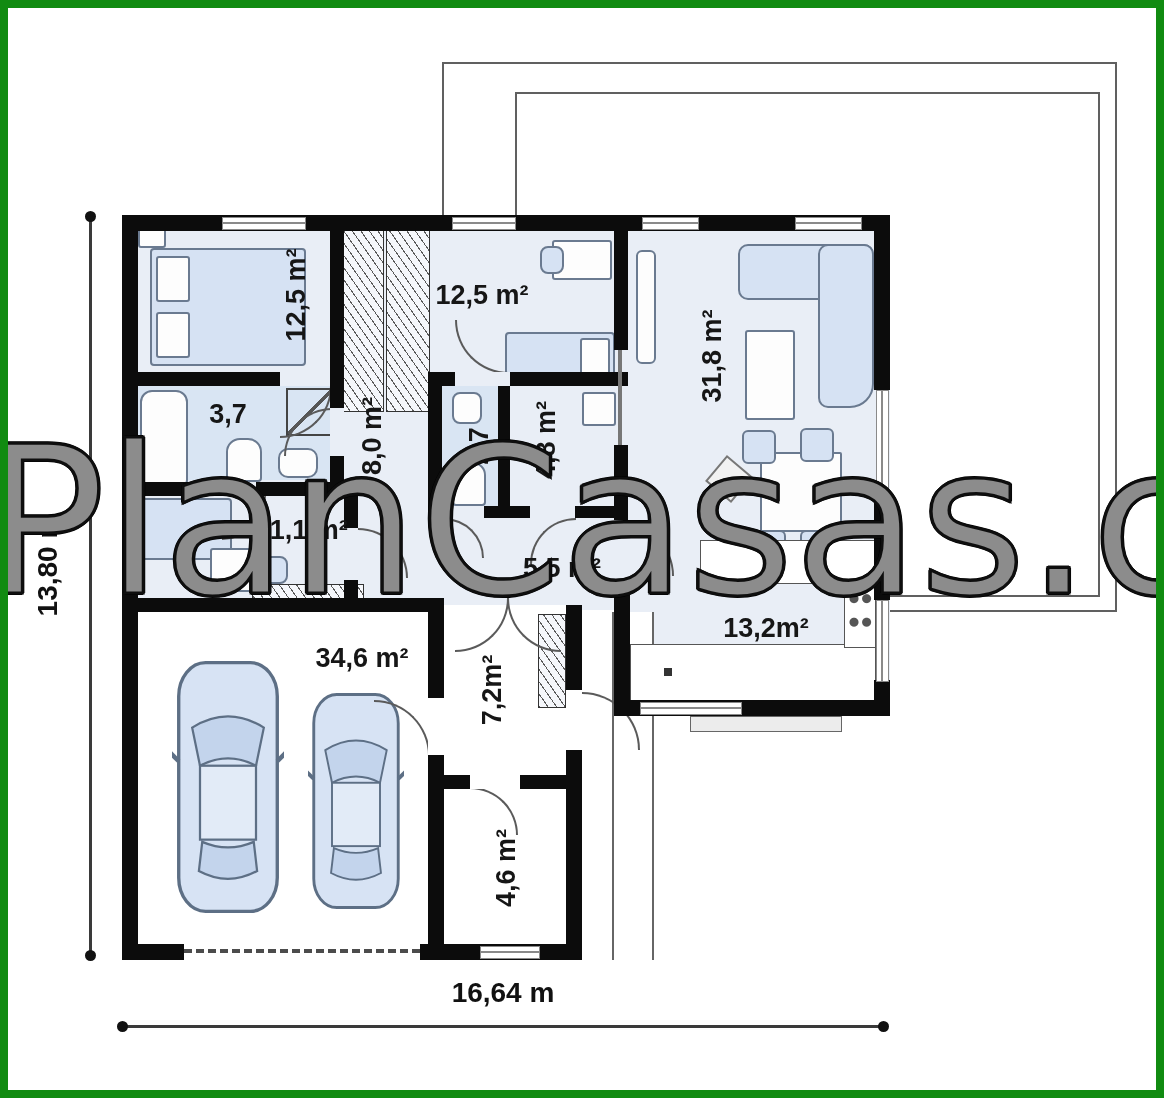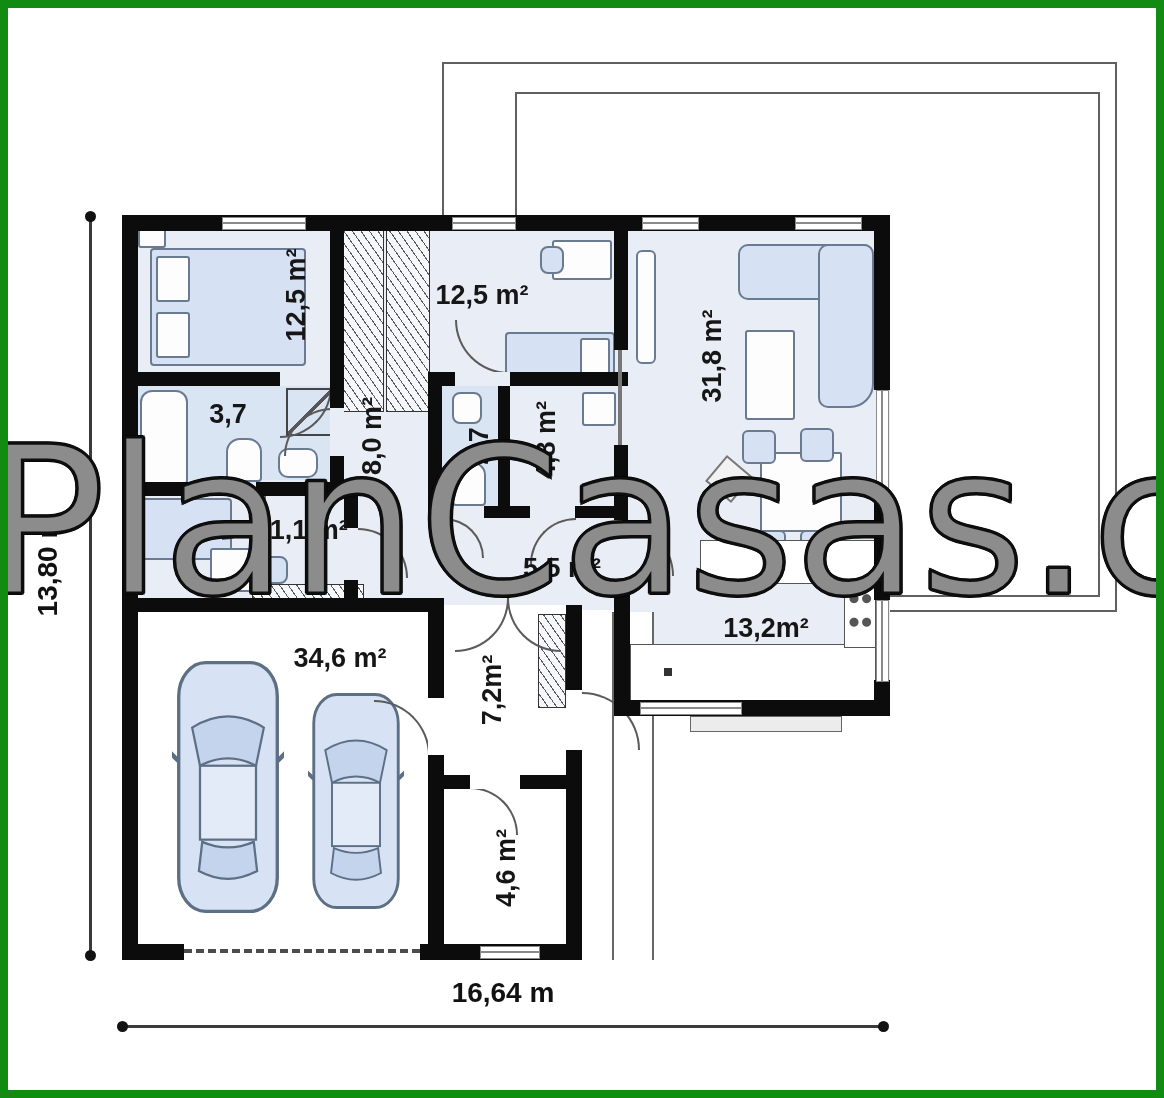--- a/index.html
+++ b/index.html
@@ -218,21 +218,21 @@
   <div class="vlbl" style="left:296px;top:295px">12,5 m²</div>
   <div class="lbl" style="left:482px;top:295px">12,5 m²</div>
   <div class="vlbl" style="left:712px;top:356px">31,8 m²</div>
   <div class="lbl" style="left:228px;top:414px">3,7</div>
   <div class="vlbl" style="left:372px;top:436px">8,0 m²</div>
   <div class="vlbl" style="left:479px;top:446px">2,7</div>
   <div class="vlbl" style="left:546px;top:440px">4,8 m²</div>
   <div class="lbl" style="left:302px;top:530px">11,1 m²</div>
   <div class="lbl" style="left:562px;top:568px">5,5 m²</div>
   <div class="lbl" style="left:766px;top:628px">13,2m²</div>
-  <div class="lbl" style="left:340px;top:658px">34,6 m²</div>
+  <div class="lbl" style="left:362px;top:658px">34,6 m²</div>
   <div class="vlbl" style="left:492px;top:690px">7,2m²</div>
   <div class="vlbl" style="left:506px;top:868px">4,6 m²</div>
 
   <div class="dim" style="left:89px;top:218px;width:3px;height:738px"></div>
   <div class="dot" style="left:85px;top:211px"></div>
   <div class="dot" style="left:85px;top:950px"></div>
   <div class="dimlbl-v" style="left:48px;top:565px">13,80 m</div>
 
   <div class="dim" style="left:122px;top:1025px;width:762px;height:3px"></div>
   <div class="dot" style="left:117px;top:1021px"></div>

